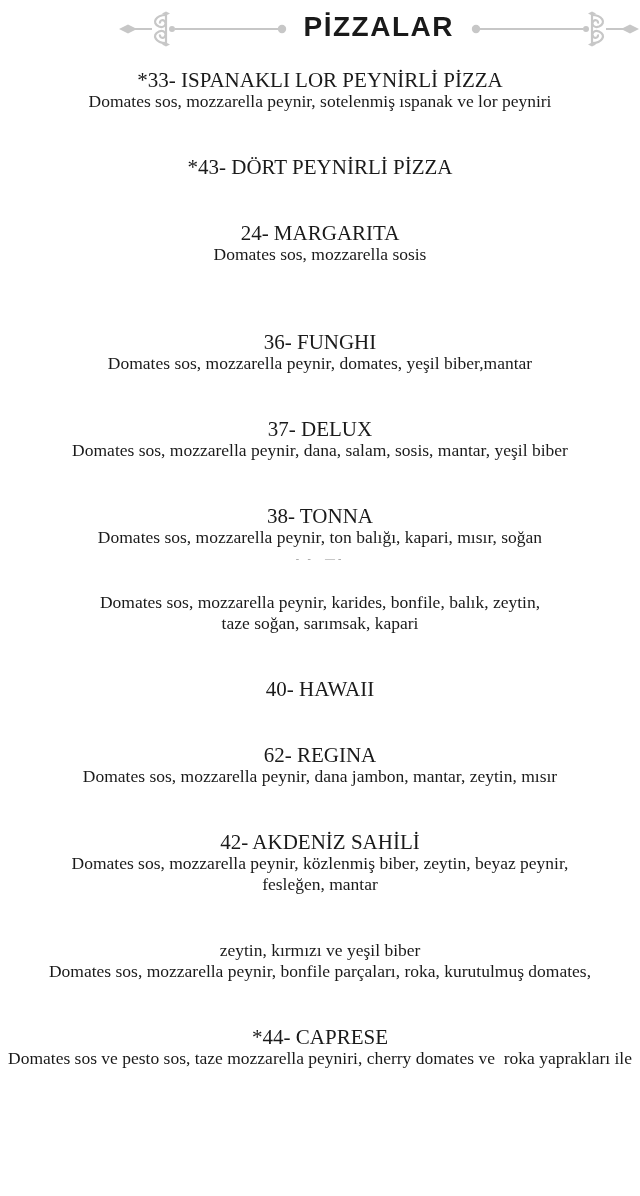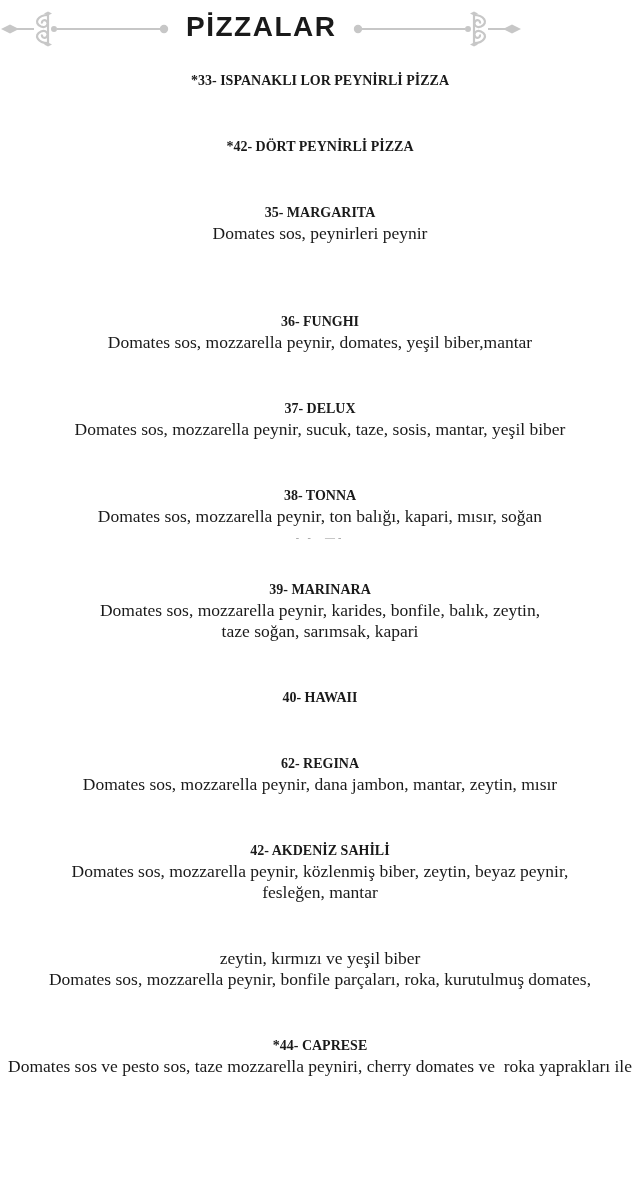--- a/index.html
+++ b/index.html
@@ -13,21 +13,21 @@
     width:640px;
     height:1196px;
     background:#ffffff;
     color:var(--text);
     font-family:"Liberation Serif","DejaVu Serif",serif;
     overflow:hidden;
   }
   .header{
     display:flex;
     align-items:center;
-    justify-content:flex-start;
+    justify-content:flex-end;
     gap:16px;
     padding-top:10px;
     height:48px;
   }
   .ornament{flex:0 0 auto;display:block;}
   .ornament.right{transform:scaleX(-1);}
   .page-title{
     font-family:"Liberation Sans","DejaVu Sans",sans-serif;
     font-size:28px;
     font-weight:bold;
@@ -36,26 +36,26 @@
     white-space:pre;
     line-height:1;
     padding-bottom:4px;
   }
   .menu{
     padding-top:22px;
     text-align:center;
   }
   .menu-item{margin-bottom:45px;}
   .menu-item.mb-lg{margin-bottom:67px;}
-  .menu-item.mb-sm{margin-bottom:36px;}
+  .menu-item.mb-sm{margin-bottom:28px;}
   .item-name{
     margin:0;
-    font-size:14px;
+    font-size:21px;
     line-height:21px;
-    font-weight:bold;
+    font-weight:normal;
     white-space:pre;
   }
   .desc-line{
     font-size:17.5px;
     line-height:21px;
     white-space:pre;
   }
   .artifact{
     margin-top:5px;
     font-size:10px;
@@ -97,49 +97,49 @@
     <circle class="fill" cx="54" cy="18" r="3"></circle>
     <line class="stroke" x1="57" y1="18" x2="160" y2="18" stroke-width="2"></line>
     <circle class="fill" cx="164" cy="18" r="4.2"></circle>
   </svg>
 </header>
 
 <main class="menu">
 
   <section class="menu-item">
     <h3 class="item-name">*33- ISPANAKLI LOR PEYNİRLİ PİZZA</h3>
+    <div class="desc-line">Domates sos, mozzarella peynir, sotelenmiş ıspanak ve lor peyniri</div>
   </section>
 
   <section class="menu-item">
-    <h3 class="item-name">*42- DÖRT PEYNİRLİ PİZZA</h3>
+    <h3 class="item-name">*43- DÖRT PEYNİRLİ PİZZA</h3>
   </section>
 
   <section class="menu-item mb-lg">
-    <h3 class="item-name">35- MARGARITA</h3>
-    <div class="desc-line">Domates sos, peynirleri peynir</div>
+    <h3 class="item-name">24- MARGARITA</h3>
+    <div class="desc-line">Domates sos, mozzarella sosis</div>
   </section>
 
   <section class="menu-item">
     <h3 class="item-name">36- FUNGHI</h3>
     <div class="desc-line">Domates sos, mozzarella peynir, domates, yeşil biber,mantar</div>
   </section>
 
   <section class="menu-item">
     <h3 class="item-name">37- DELUX</h3>
-    <div class="desc-line">Domates sos, mozzarella peynir, sucuk, taze, sosis, mantar, yeşil biber</div>
+    <div class="desc-line">Domates sos, mozzarella peynir, dana, salam, sosis, mantar, yeşil biber</div>
   </section>
 
   <section class="menu-item mb-sm">
     <h3 class="item-name">38- TONNA</h3>
     <div class="desc-line">Domates sos, mozzarella peynir, ton balığı, kapari, mısır, soğan</div>
     <div class="artifact">- -  —-</div>
   </section>
 
   <section class="menu-item">
-    <h3 class="item-name">39- MARINARA</h3>
     <div class="desc-line">Domates sos, mozzarella peynir, karides, bonfile, balık, zeytin,</div>
     <div class="desc-line">taze soğan, sarımsak, kapari</div>
   </section>
 
   <section class="menu-item">
     <h3 class="item-name">40- HAWAII</h3>
   </section>
 
   <section class="menu-item">
     <h3 class="item-name">62- REGINA</h3>

